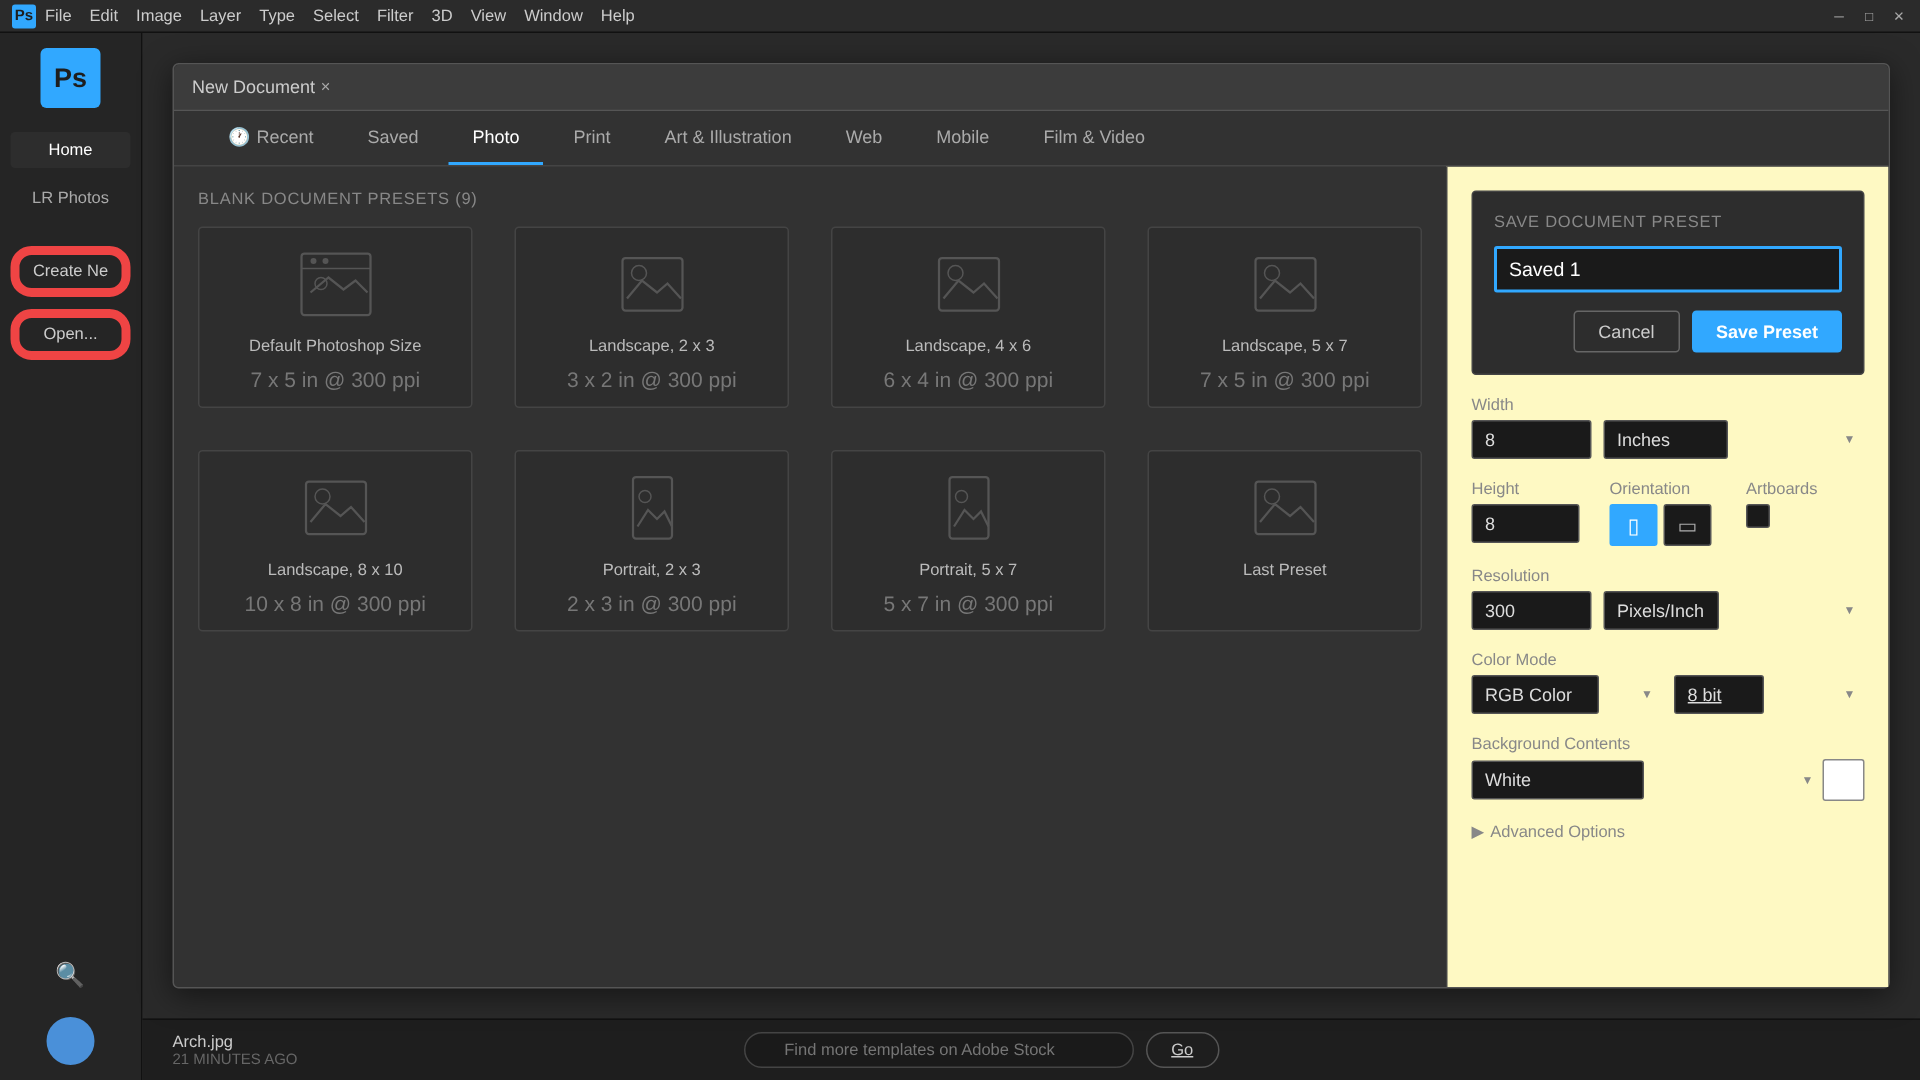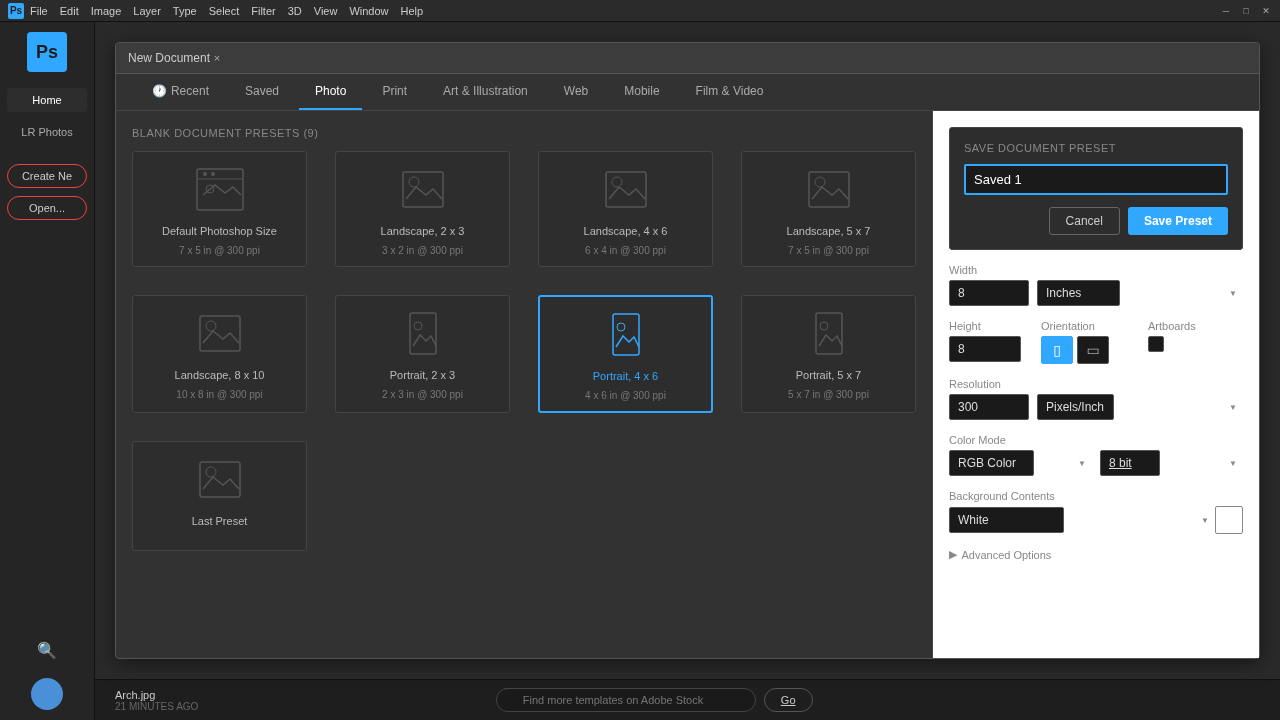--- a/index.html
+++ b/index.html
@@ -68,21 +68,21 @@
       margin-bottom: 10px;
     }
     .sidebar-buttons {
       display: flex;
       flex-direction: column;
       gap: 8px;
       margin-top: 12px;
       width: 80px;
     }
     .sidebar-btn {
-      border: 1px solid #ef4444;
+      border: 6px solid #ef4444;
       background: transparent;
       color: #ccc;
       padding: 5px 6px;
       border-radius: 14px;
       font-size: 11px;
       cursor: pointer;
       text-align: center;
     }
 
     
@@ -177,26 +177,26 @@
       min-height: 110px;
     }
     .preset-card.selected { border-color: #31a8ff; border-width: 2px; }
     .preset-thumb {
       width: 60px; height: 55px;
       display: flex; align-items: center; justify-content: center;
       color: #555;
     }
     .preset-thumb svg { width: 50px; height: 45px; }
     .preset-name { font-size: 11px; color: #bbb; text-align: center; }
-    .preset-desc { font-size: 10px; color: #777; }
+    .preset-desc { font-size: 14px; color: #777; }
 
     
     .right-panel {
-      width: 327px;
-      background: #ffffff;
+      width: 295px;
+      background: #fef9c3;
       border-left: 1px solid #444;
       padding: 16px;
       display: flex;
       flex-direction: column;
       gap: 14px;
       overflow-y: auto;
     }
 
     
     .save-preset-section {
@@ -549,31 +549,20 @@
                 <svg viewBox="0 0 50 45" fill="none">
                   <rect x="12" y="2" width="26" height="41" rx="2" stroke="#555" stroke-width="1.5" fill="none"></rect>
                   <path d="M15 35 L22 24 L28 30 L33 25 L38 35" stroke="#555" stroke-width="1.5" fill="none"></path>
                   <circle cx="20" cy="15" r="4" stroke="#555" stroke-width="1" fill="none"></circle>
                 </svg>
               </div>
               <div class="preset-name">Portrait, 2 x 3</div>
               <div class="preset-desc">2 x 3 in @ 300 ppi</div>
             </div>
 
-            <div class="preset-card selected">
-              <div class="preset-thumb">
-                <svg viewBox="0 0 50 45" fill="none">
-                  <rect x="12" y="2" width="26" height="41" rx="2" stroke="#31a8ff" stroke-width="1.5" fill="none"></rect>
-                  <path d="M15 35 L22 24 L28 30 L33 25 L38 35" stroke="#31a8ff" stroke-width="1.5" fill="none"></path>
-                  <circle cx="20" cy="15" r="4" stroke="#31a8ff" stroke-width="1" fill="none"></circle>
-                </svg>
-              </div>
-              <div class="preset-name" style="color:#31a8ff">Portrait, 4 x 6</div>
-              <div class="preset-desc">4 x 6 in @ 300 ppi</div>
-            </div>
 
             <div class="preset-card">
               <div class="preset-thumb">
                 <svg viewBox="0 0 50 45" fill="none">
                   <rect x="12" y="2" width="26" height="41" rx="2" stroke="#555" stroke-width="1.5" fill="none"></rect>
                   <path d="M15 35 L22 24 L28 30 L33 25 L38 35" stroke="#555" stroke-width="1.5" fill="none"></path>
                   <circle cx="20" cy="15" r="4" stroke="#555" stroke-width="1" fill="none"></circle>
                 </svg>
               </div>
               <div class="preset-name">Portrait, 5 x 7</div>

